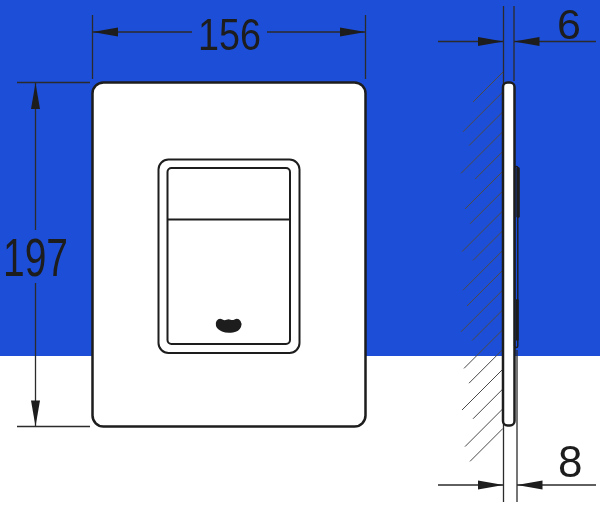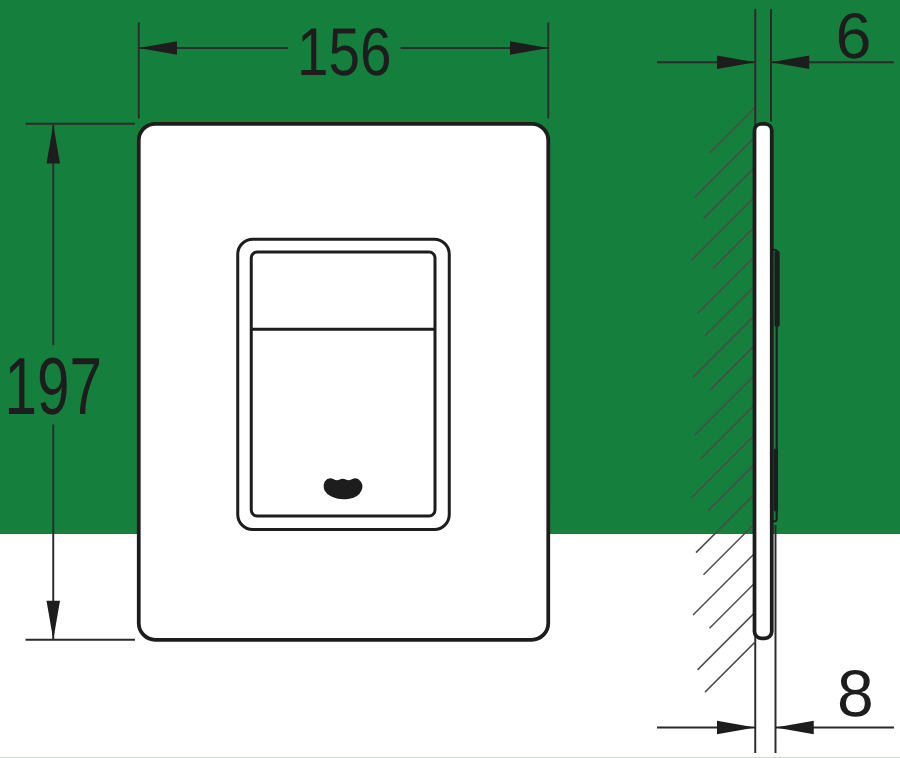--- a/index.html
+++ b/index.html
@@ -6,21 +6,21 @@
     margin: 0;
     padding: 0;
     background: #ffffff;
     width: 600px;
     height: 505px;
     overflow: hidden;
   }
   .drawing-wrap {
     width: 600px;
     height: 356px;
-    background: #15803d;
+    background: #1d4ed8;
   }
   svg { display: block; }
   .outline {
     fill: #ffffff;
     stroke: #1d1d1d;
     stroke-width: 2.5;
   }
   .outline-thin {
     fill: #ffffff;
     stroke: #1d1d1d;

